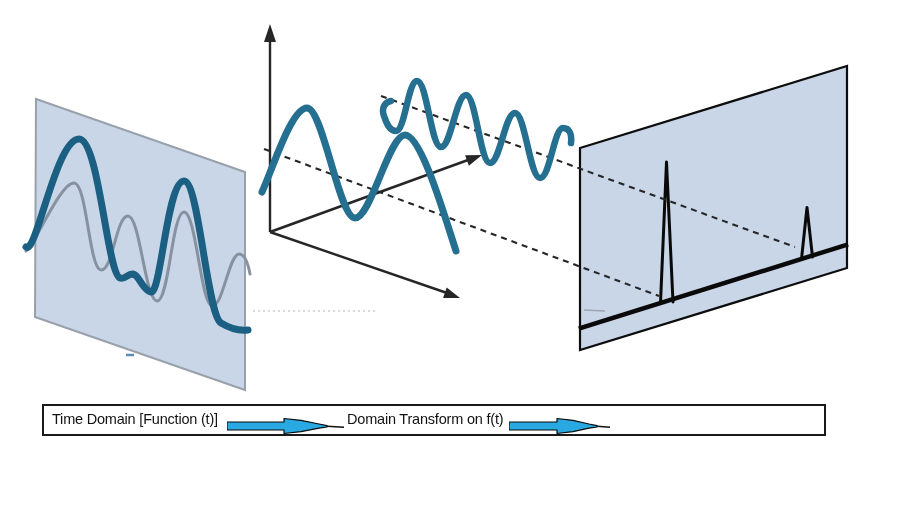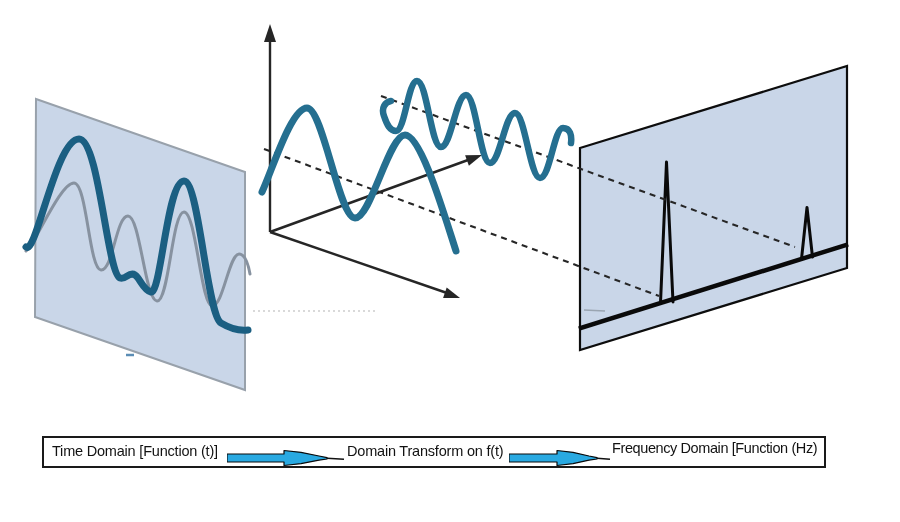--- a/index.html
+++ b/index.html
@@ -32,21 +32,21 @@
   .axis-head { fill: var(--axis); stroke: none; }
   .dashed { stroke: var(--axis); stroke-width: 2.1; stroke-dasharray: 6 5; fill: none; }
   .faint-dotted { stroke: #cdcdcd; stroke-width: 1.5; stroke-dasharray: 2 3; fill: none; }
   .faint-dash { stroke: #9aa5b1; stroke-width: 1.5; fill: none; }
   .tick-blue { stroke: #5b8db5; stroke-width: 2.5; fill: none; }
   .baseline { stroke: var(--spike); stroke-width: 4.5; fill: none; stroke-linecap: square; }
   .spike { stroke: var(--spike); stroke-width: 3; fill: none; stroke-linejoin: round; stroke-linecap: round; }
 
   #legend-bar {
     position: absolute;
-    left: 42px; top: 436px;
+    left: 42px; top: 404px;
     width: 780px; height: 28px;
     background: var(--bar_bg);
     border: 2px solid var(--bar_border);
     text-align: center;
   }
   .bar-label {
     position: absolute;
     color: #121212;
     font-size: 14.5px;
     letter-spacing: -0.2px;
@@ -119,16 +119,15 @@
       <line x1="100" y1="11.3" x2="117" y2="12.3"></line>
     </svg>
 
     <span id="legend-label-2" class="bar-label">Domain Transform on f(t)</span>
 
     <svg id="legend-arrow-2" class="flow-arrow" width="102" height="22" viewBox="0 0 102 22">
       <polygon points="0,7 48,7 48,3.5 64,5.3 80,9 88,10.6 88,12 80,13.2 64,16.7 48,18.5 48,15 0,15"></polygon>
       <line x1="88" y1="11.3" x2="101" y2="12.3"></line>
     </svg>
 
-    <span id="legend-label-3" class="bar-label">Frequency Domain [Function (Hz)</span>
   </div>
 
 </div>
 
 </body></html>

